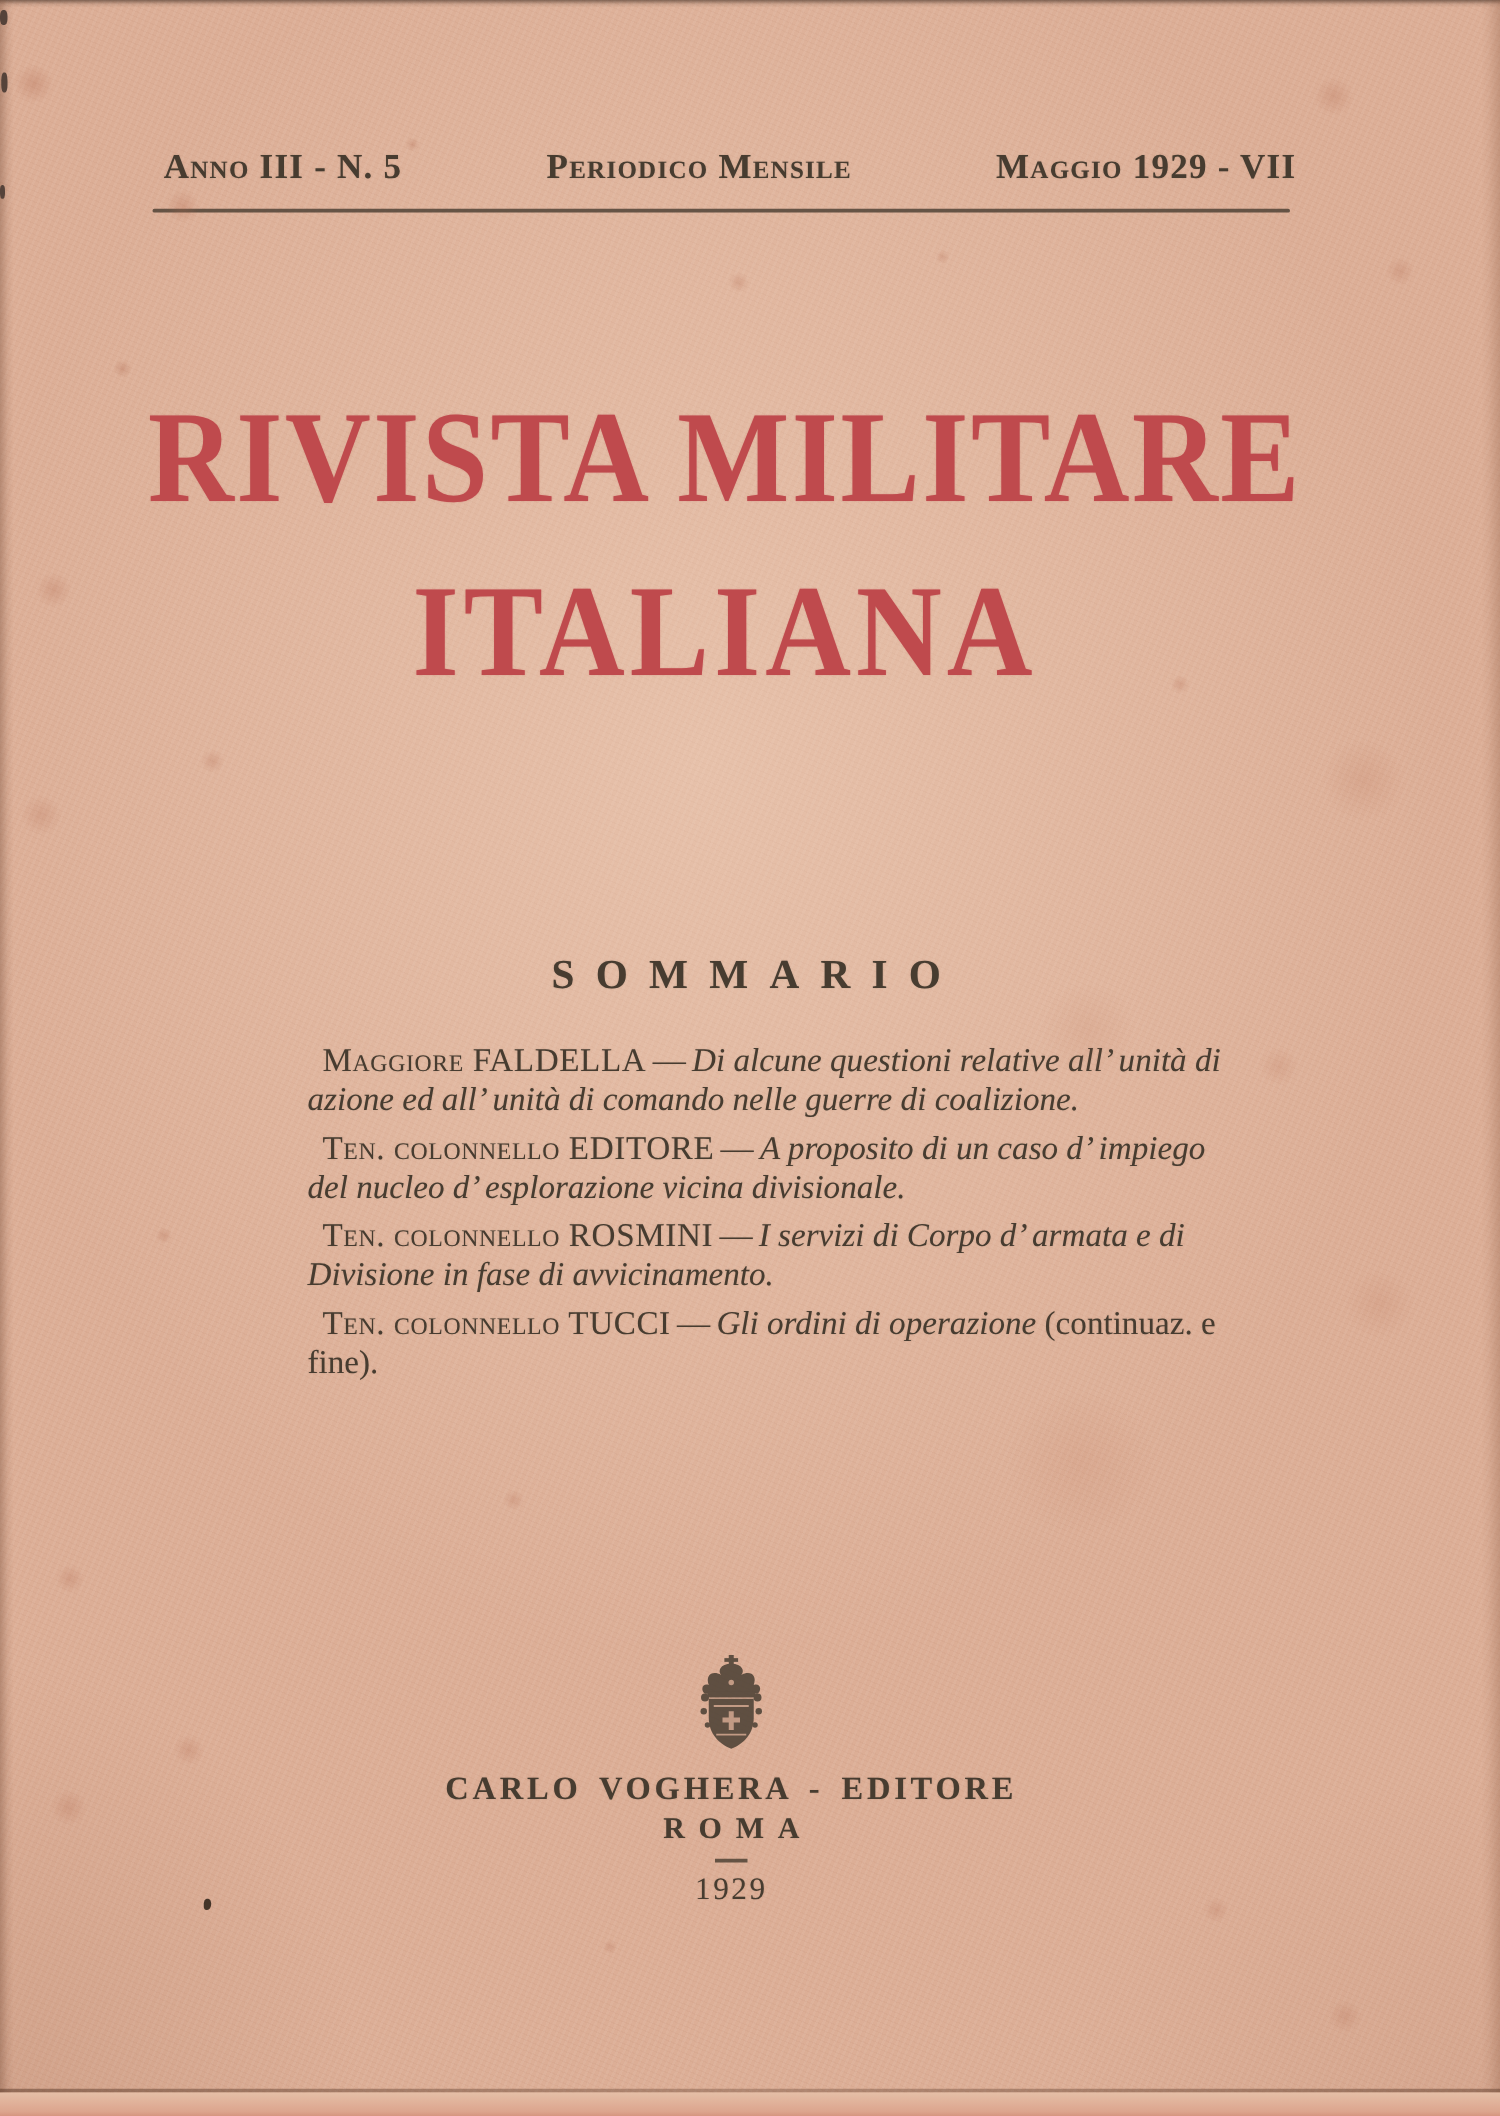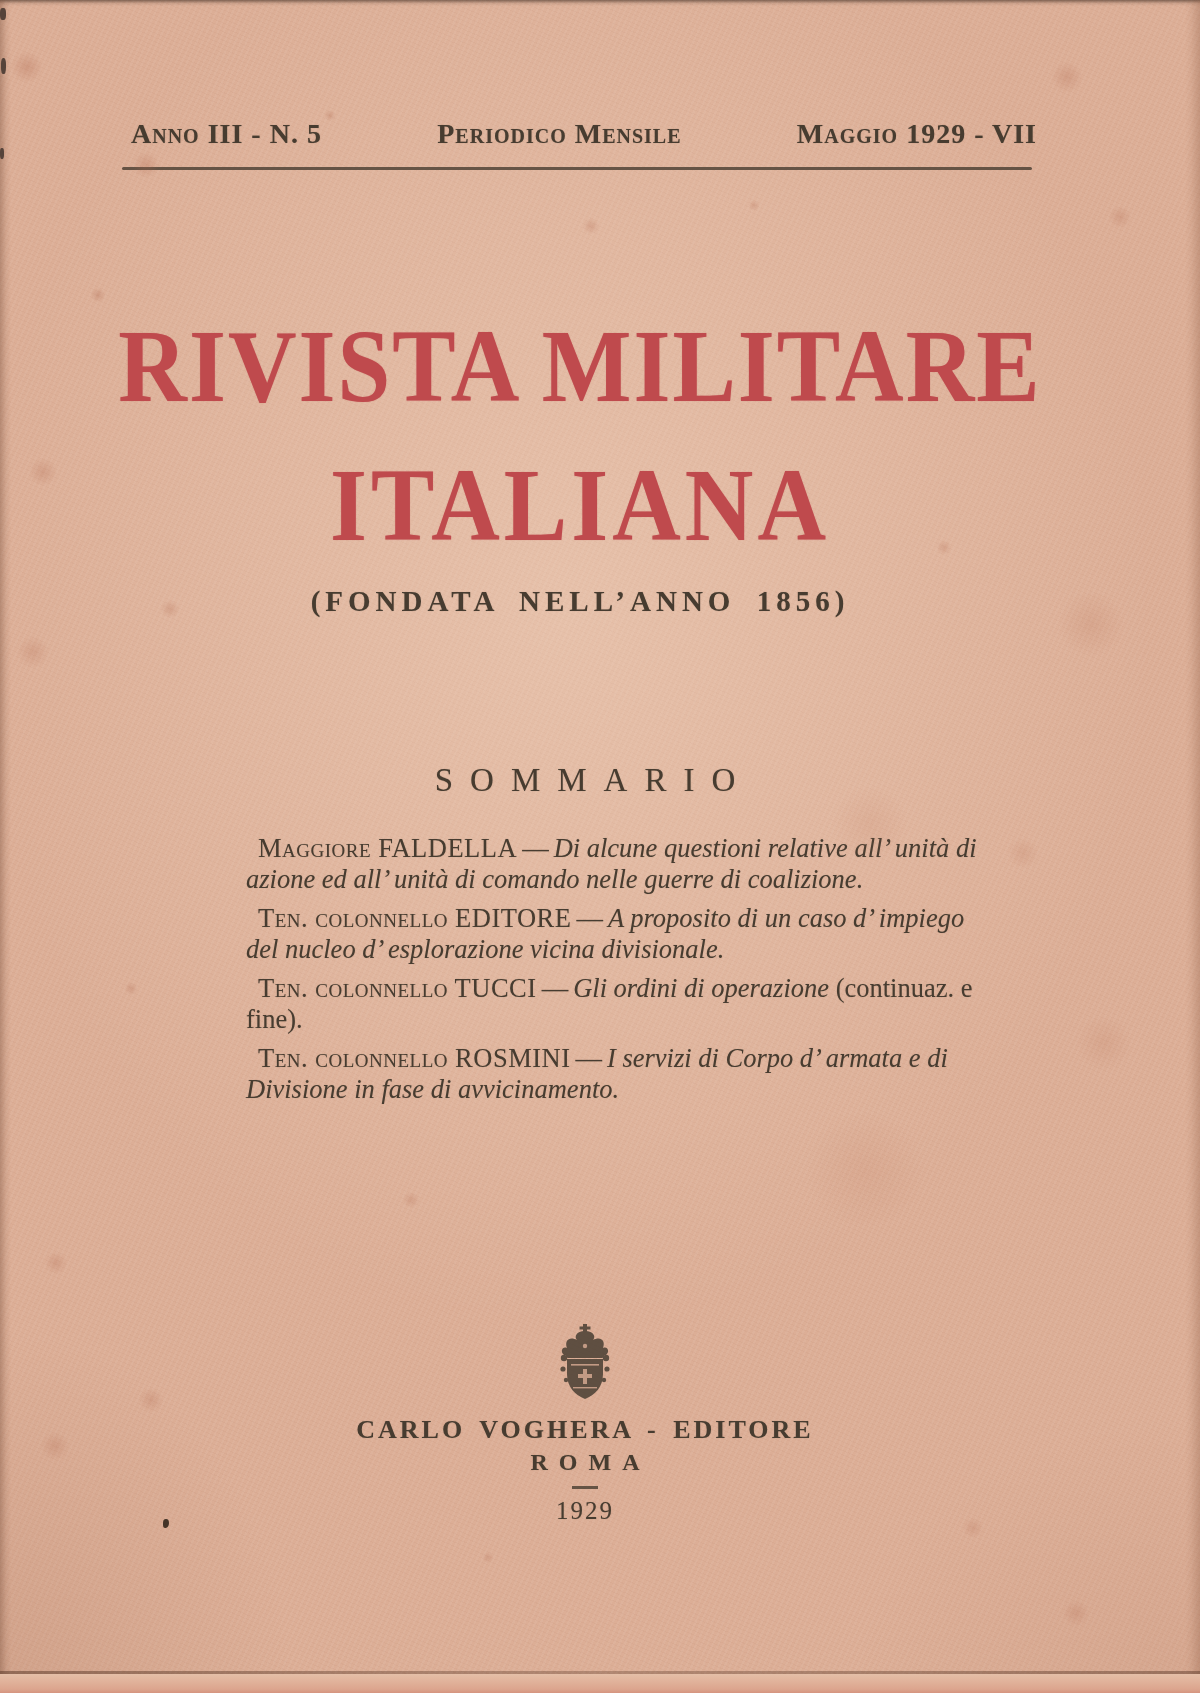--- a/index.html
+++ b/index.html
@@ -40,22 +40,22 @@
   
   .masthead { position:absolute; top:314px; left:20px; width:1120px; text-align:center;
               color:#bf4a4d; text-shadow:0 0 1px rgba(191,74,77,0.45); }
   .title-line { font-weight:bold; font-size:95px; line-height:1; letter-spacing:2px;
                 transform:scaleY(1.10); transform-origin:center top; white-space:nowrap; }
   .title-line.second { margin-top:44px; letter-spacing:4px; }
   .founded { position:absolute; top:585px; left:20px; width:1120px; text-align:center;
              font-weight:bold; font-size:29px; letter-spacing:5px; word-spacing:9px;
              color:#473c30; text-shadow:0 0 1px rgba(71,60,48,0.3); }
   
-  .sommario-heading { position:absolute; top:762px; left:20px; width:1130px; text-align:center;
-                      font-weight:normal; font-size:33px; letter-spacing:17px; text-indent:17px;
+  .sommario-heading { position:absolute; top:762px; left:32px; width:1130px; text-align:center;
+                      font-weight:bold; font-size:33px; letter-spacing:17px; text-indent:17px;
                       color:#473c30; text-shadow:0 0 1px rgba(71,60,48,0.35); }
   .toc { position:absolute; top:833px; left:212px; width:790px;
          font-size:26.5px; line-height:31px; color:#473c30; }
   .toc-entry { margin-bottom:8px; padding-left:34px; text-indent:-34px;
                text-shadow:0 0 1px rgba(71,60,48,0.25); }
   .toc-author { font-variant:small-caps; letter-spacing:0.5px;margin-left:46px; }
   .toc-sep { padding:0 5px; }
   .toc-title { font-style:italic; }
   .toc-extras { position:absolute; top:1097px; left:212px; font-size:25px;
                 font-variant:small-caps; letter-spacing:0.5px; color:#473c30;
@@ -79,40 +79,39 @@
     <span>Anno III - N. 5</span>
     <span>Periodico Mensile</span>
     <span>Maggio 1929 - VII</span>
   </div>
   <div class="header-rule"></div>
 
   <div class="masthead">
     <div class="title-line">RIVISTA MILITARE</div>
     <div class="title-line second">ITALIANA</div>
   </div>
-  <div class="founded">(FONDATA NELL’ANNO 1856)</div>
 
   <div class="sommario-heading">SOMMARIO</div>
 
   <div class="toc">
     <div class="toc-entry">
       <span class="toc-author">Maggiore FALDELLA</span><span class="toc-sep">—</span><span class="toc-title">Di alcune questioni relative all’ unità di azione ed all’ unità di comando nelle guerre di coalizione.</span>
       <span class="toc-roman"></span>
     </div>
     <div class="toc-entry">
       <span class="toc-author">Ten. colonnello EDITORE</span><span class="toc-sep">—</span><span class="toc-title">A proposito di un caso d’ impiego del nucleo d’ esplorazione vicina divisionale.</span>
       <span class="toc-roman"></span>
     </div>
     <div class="toc-entry">
+      <span class="toc-author">Ten. colonnello ROSMINI</span><span class="toc-sep">—</span><span class="toc-title">I servizi di Corpo d’ armata e di Divisione in fase di avvicinamento.</span>
+      <span class="toc-roman"></span>
+    </div>
+    <div class="toc-entry">
       <span class="toc-author">Ten. colonnello TUCCI</span><span class="toc-sep">—</span><span class="toc-title">Gli ordini di operazione</span>
       <span class="toc-roman">(continuaz. e fine).</span>
-    </div>
-    <div class="toc-entry">
-      <span class="toc-author">Ten. colonnello ROSMINI</span><span class="toc-sep">—</span><span class="toc-title">I servizi di Corpo d’ armata e di Divisione in fase di avvicinamento.</span>
-      <span class="toc-roman"></span>
     </div>
   </div>
 
 
   <div class="imprint">
     <svg class="emblem" width="62" height="80" viewBox="0 0 62 80" aria-hidden="true">
       <g fill="#4e4236">
         <rect x="29" y="0" width="4" height="9"></rect>
         <rect x="25.5" y="2.5" width="11" height="3"></rect>
         <path d="M31 7 C22 7 20 13 23 16 C16 12 10 16 13 24 C8 22 6 28 10 31 L52 31 C56 28 54 22 49 24 C52 16 46 12 39 16 C42 13 40 7 31 7 Z"></path>

